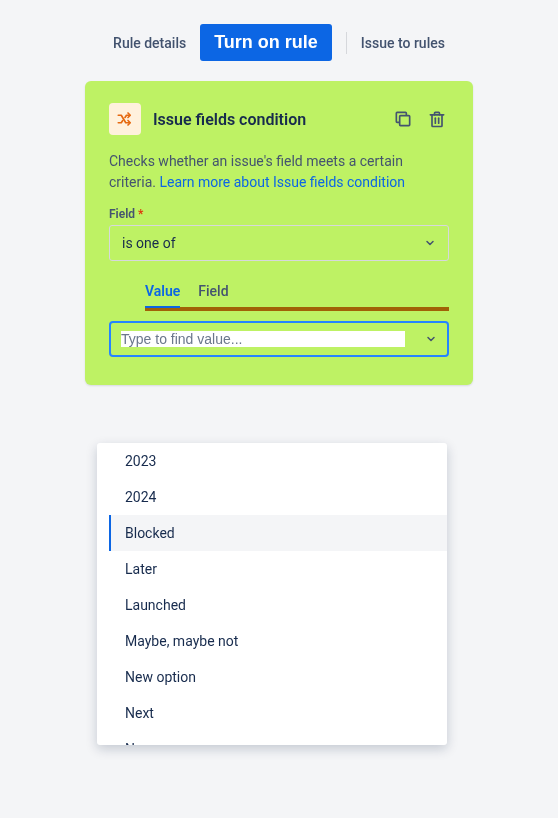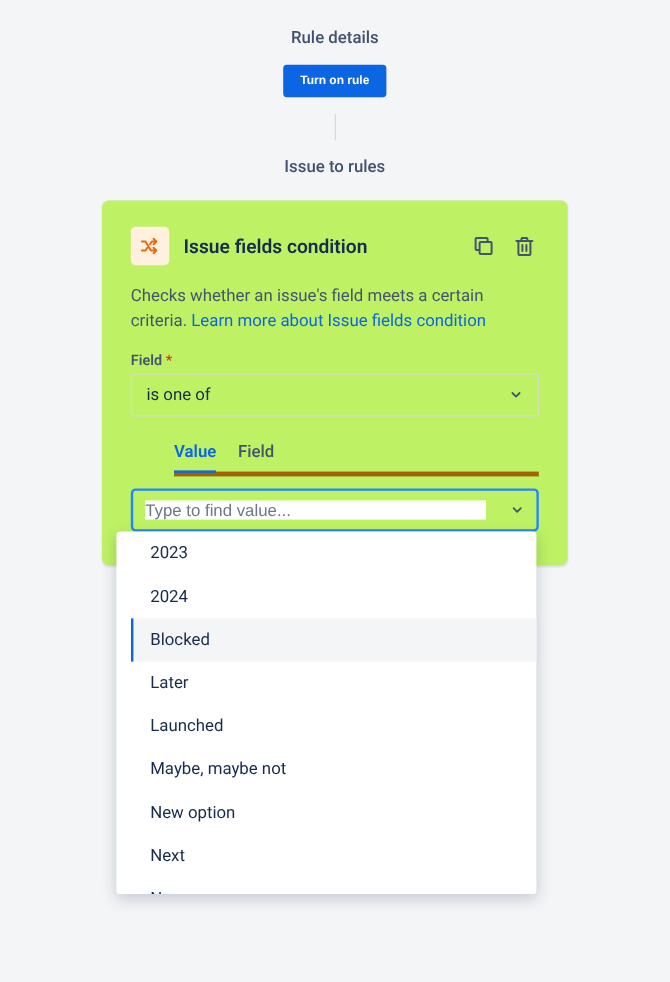--- a/index.html
+++ b/index.html
@@ -9,32 +9,31 @@
     width: 558px;
     height: 818px;
     color: #172b4d;
   }
   .topbar {
     display: flex;
     justify-content: center;
     align-items: center;
     padding: 24px 0 16px 0;
     gap: 14px;
-    flex-direction: column;
   }
   .topbar .link {
     font-size: 14px;
     font-weight: 500;
     color: #42526e;
     cursor: pointer;
   }
   .topbar .primary-btn {
     background: #0c66e4;
     color: #fff;
-    font-size: 10px;
+    font-size: 18px;
     font-weight: 600;
     padding: 8px 14px;
     border-radius: 3px;
     cursor: pointer;
     border: none;
   }
   .topbar .divider {
     width: 1px;
     height: 22px;
     background: #d6d8dc;

